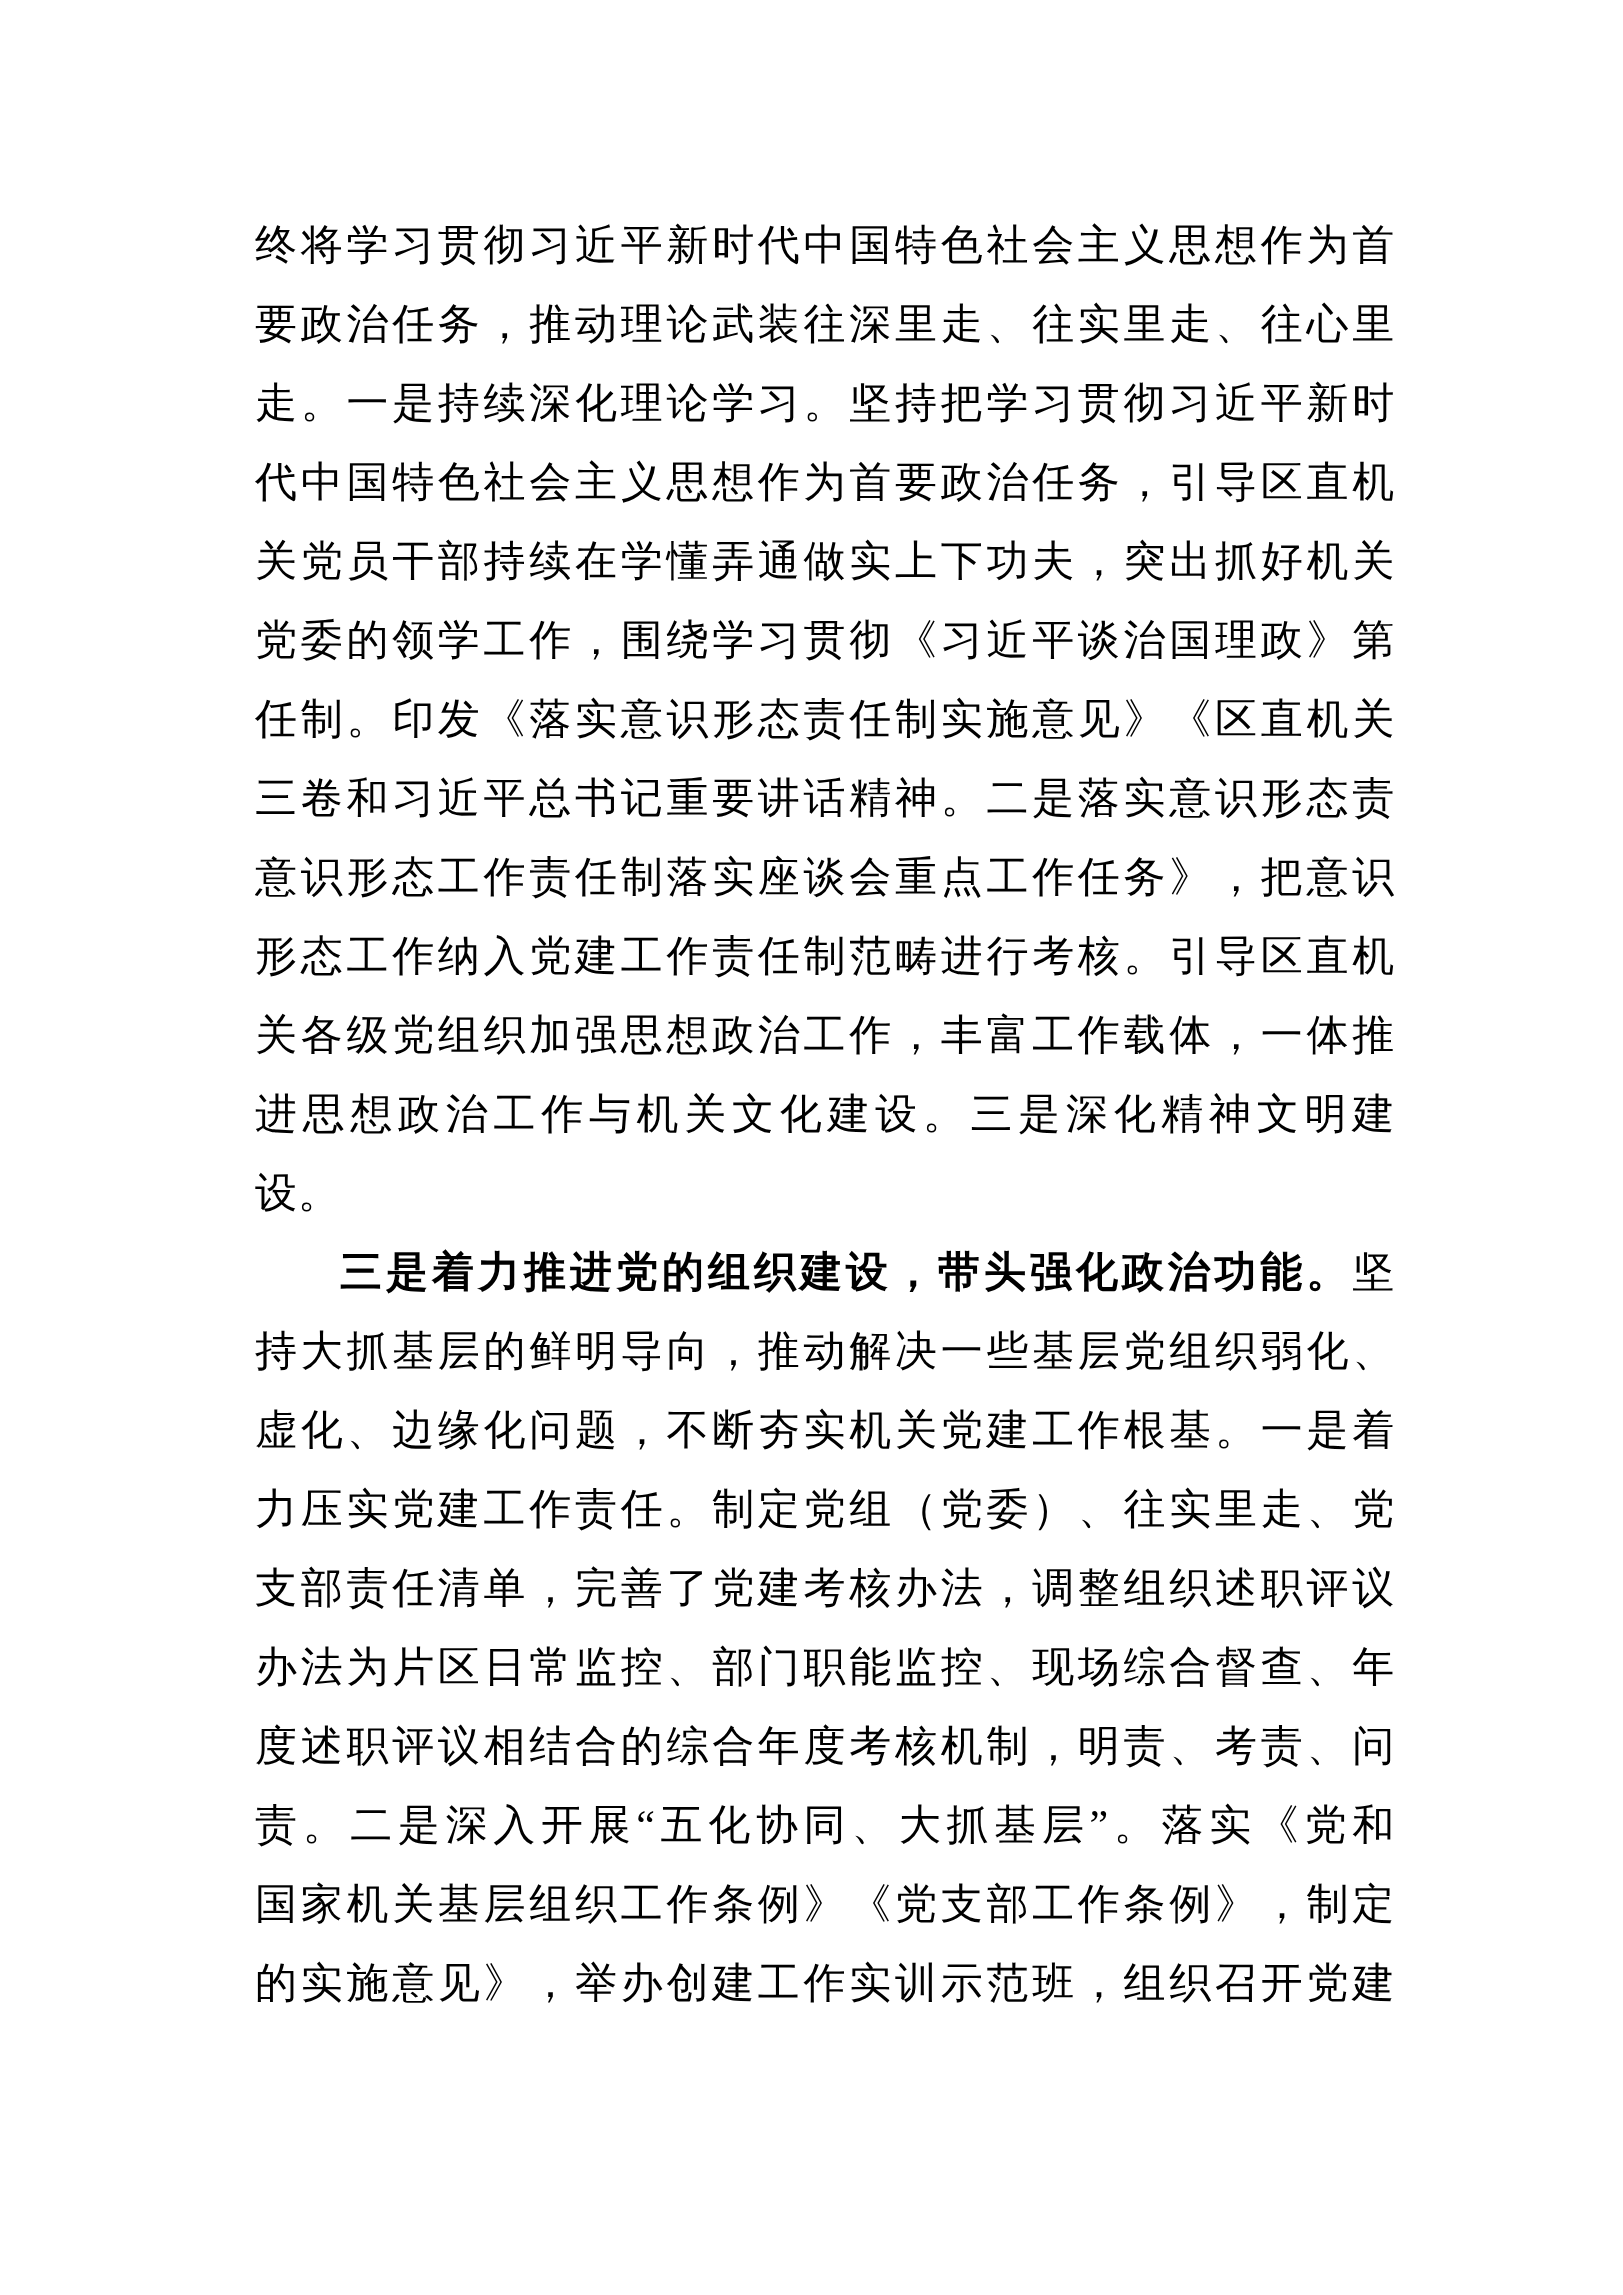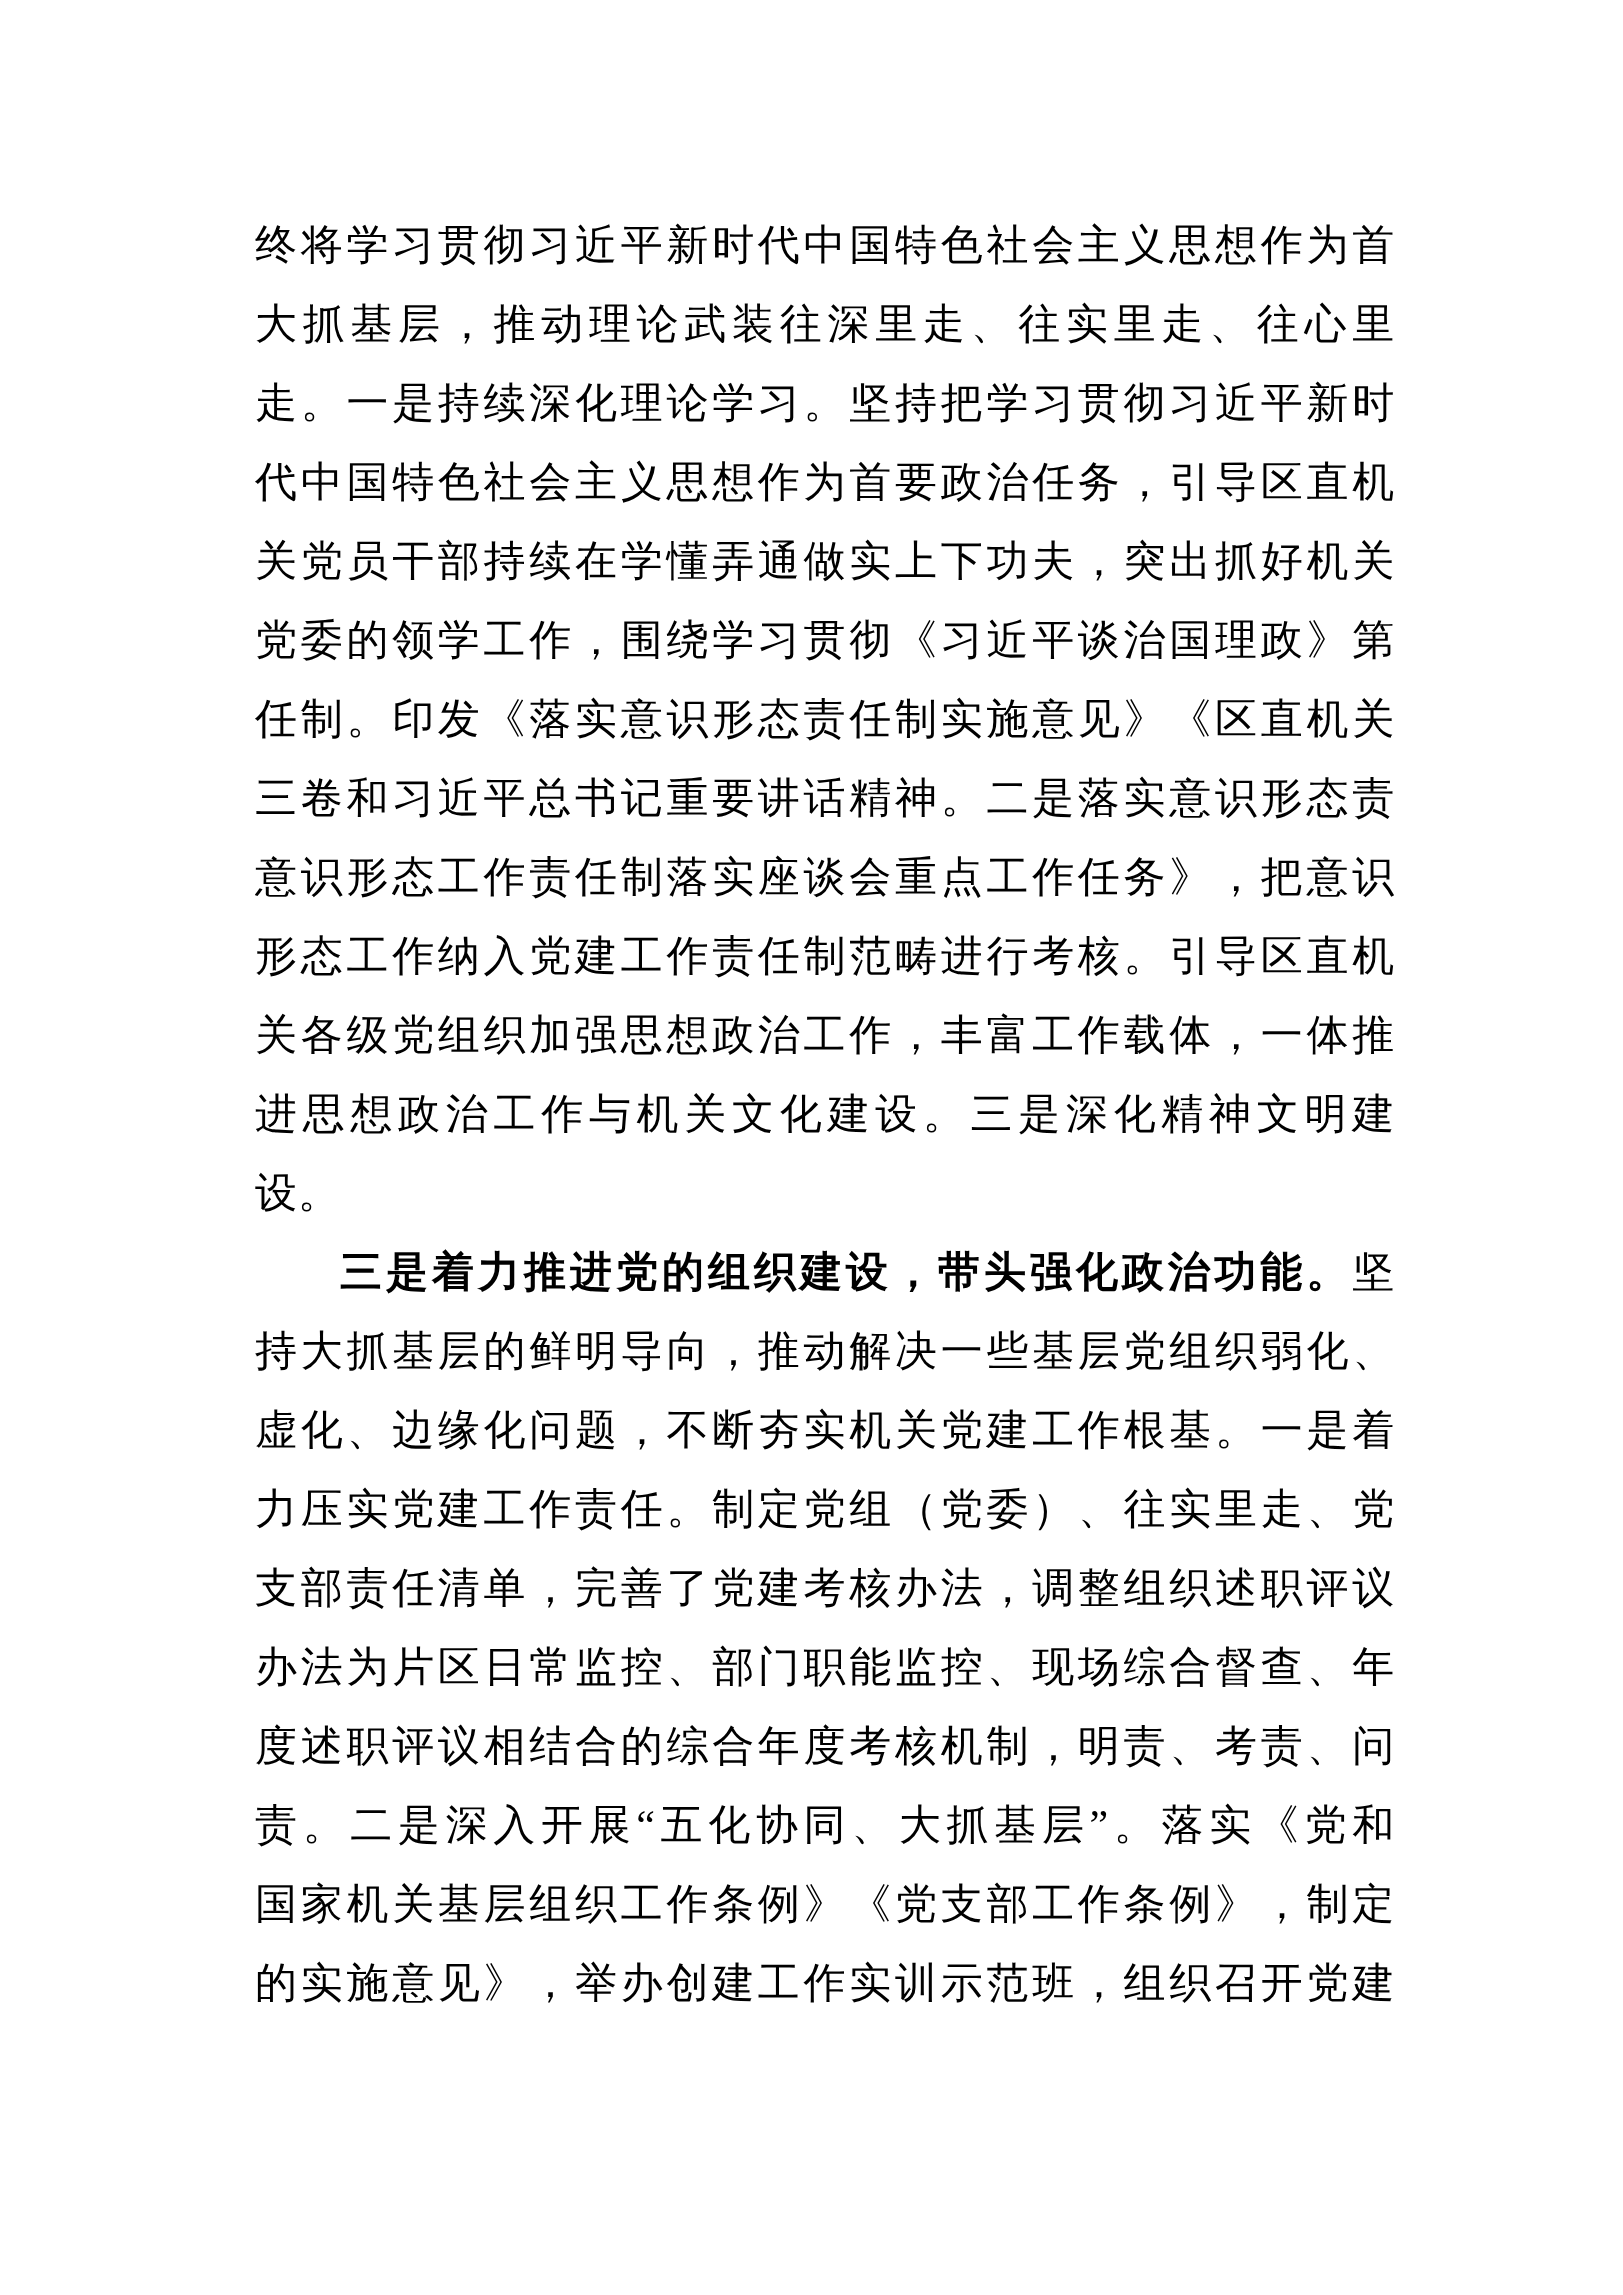--- a/index.html
+++ b/index.html
@@ -45,21 +45,21 @@
     font-weight: bold;
   }
 </style>
 </head>
 <body>
 
 <div class="page">
   <div class="content" id="doc-content">
       <div>
         <div class="text-line"><span class="run-regular">终将学习贯彻习近平新时代中国特色社会主义思想作为首</span></div>
-        <div class="text-line"><span class="run-regular">大抓基层，推动理论武装往深里走、往实里走、往心里</span></div>
+        <div class="text-line"><span class="run-regular">要政治任务，推动理论武装往深里走、往实里走、往心里</span></div>
         <div class="text-line"><span class="run-regular">走。一是持续深化理论学习。坚持把学习贯彻习近平新时</span></div>
         <div class="text-line"><span class="run-regular">代中国特色社会主义思想作为首要政治任务，引导区直机</span></div>
         <div class="text-line"><span class="run-regular">关党员干部持续在学懂弄通做实上下功夫，突出抓好机关</span></div>
         <div class="text-line"><span class="run-regular">党委的领学工作，围绕学习贯彻《习近平谈治国理政》第</span></div>
         <div class="text-line"><span class="run-regular">任制。印发《落实意识形态责任制实施意见》《区直机关</span></div>
         <div class="text-line"><span class="run-regular">三卷和习近平总书记重要讲话精神。二是落实意识形态责</span></div>
         <div class="text-line"><span class="run-regular">意识形态工作责任制落实座谈会重点工作任务》，把意识</span></div>
         <div class="text-line"><span class="run-regular">形态工作纳入党建工作责任制范畴进行考核。引导区直机</span></div>
         <div class="text-line"><span class="run-regular">关各级党组织加强思想政治工作，丰富工作载体，一体推</span></div>
         <div class="text-line"><span class="run-regular">进思想政治工作与机关文化建设。三是深化精神文明建</span></div>

